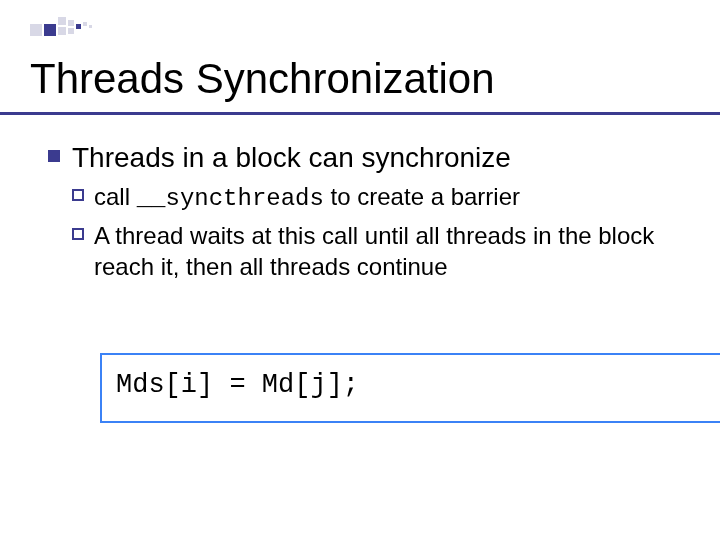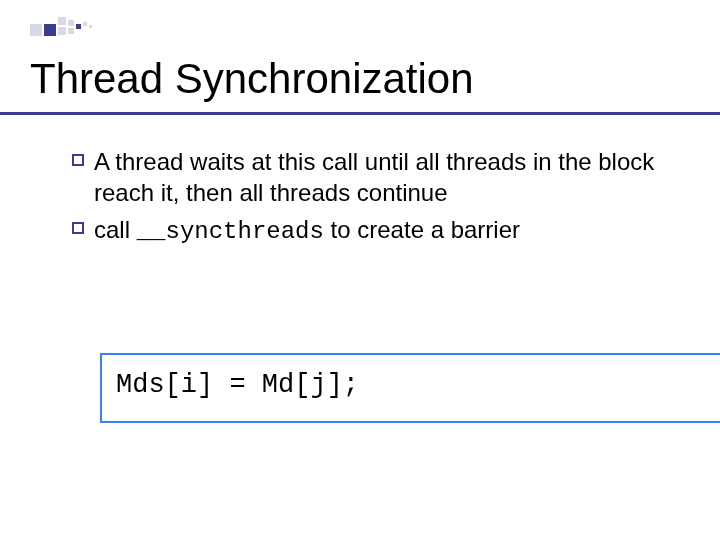--- a/index.html
+++ b/index.html
@@ -32,35 +32,39 @@
   <div class="sq dark" style="left:14px;top:14px;width:12px;height:12px;"></div>
   <div class="sq" style="left:28px;top:7px;width:8px;height:8px;"></div>
   <div class="sq" style="left:28px;top:17px;width:8px;height:8px;"></div>
   <div class="sq" style="left:38px;top:10px;width:6px;height:6px;"></div>
   <div class="sq" style="left:38px;top:18px;width:6px;height:6px;"></div>
   <div class="sq dark" style="left:46px;top:14px;width:5px;height:5px;"></div>
   <div class="sq" style="left:53px;top:12px;width:4px;height:4px;"></div>
   <div class="sq" style="left:59px;top:15px;width:3px;height:3px;"></div>
 </div>
 
-<div class="title">Thread Synchronization</div>
+<div class="title">Threads Synchronization</div>
 <div class="rule"></div>
 
 <div class="body">
   <div class="l1">
+    <div class="l1-row">
+      <div class="b1"></div>
+      <div class="l1-text">Threads in a block can synchronize</div>
+    </div>
     <div class="l2-group">
-      <div class="l2">
-        <div class="b2"></div>
-        <div class="l2-text">A thread waits at this call until all threads in the block reach it, then all threads continue</div>
-      </div>
       <div class="l2">
         <div class="b2"></div>
         <div class="l2-text">
           <span>call </span><span class="mono">__syncthreads</span><span> to create a barrier</span>
         </div>
+      </div>
+      <div class="l2">
+        <div class="b2"></div>
+        <div class="l2-text">A thread waits at this call until all threads in the block reach it, then all threads continue</div>
       </div>
     </div>
   </div>
 </div>
 
 <div class="codebox">
   <div>Mds[i] = Md[j];</div>
 </div>
 
 </div>

